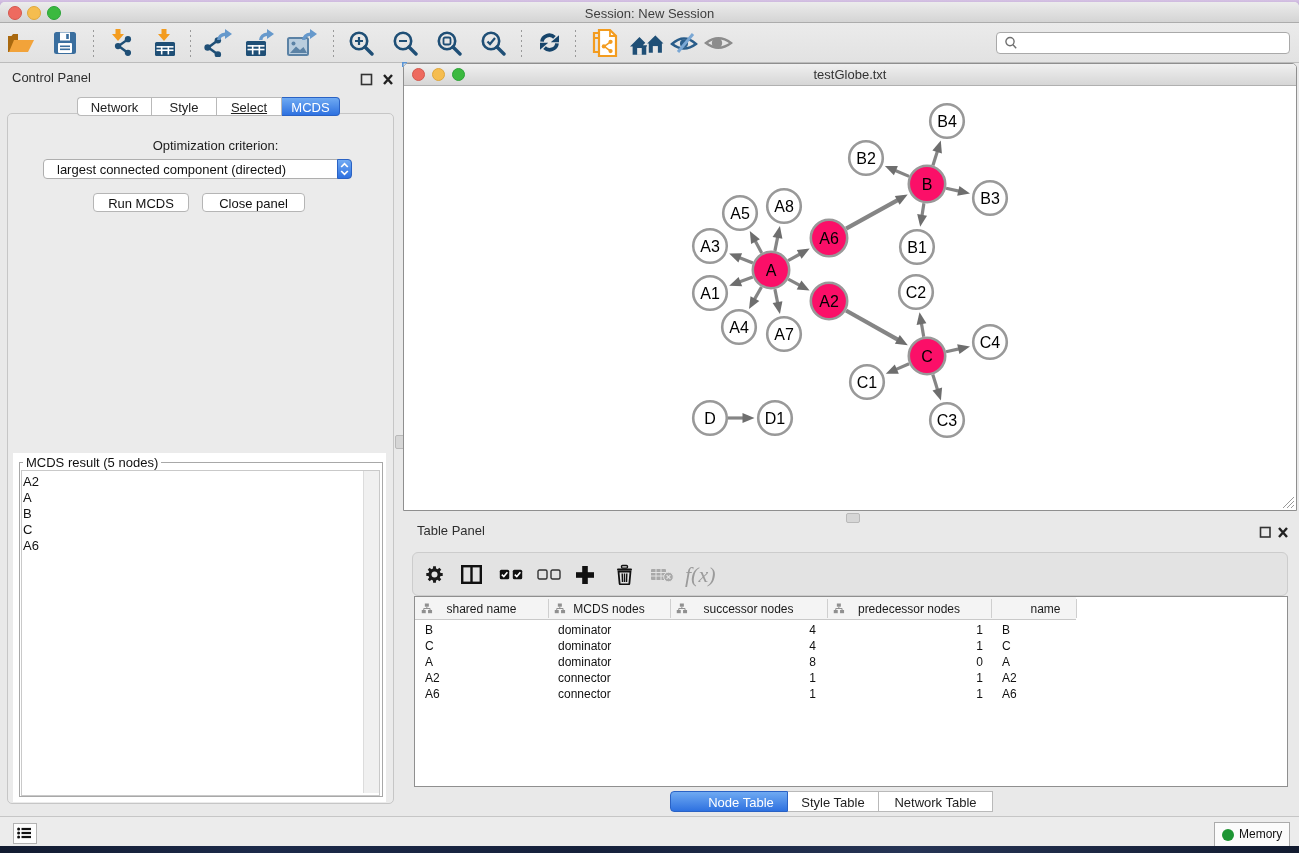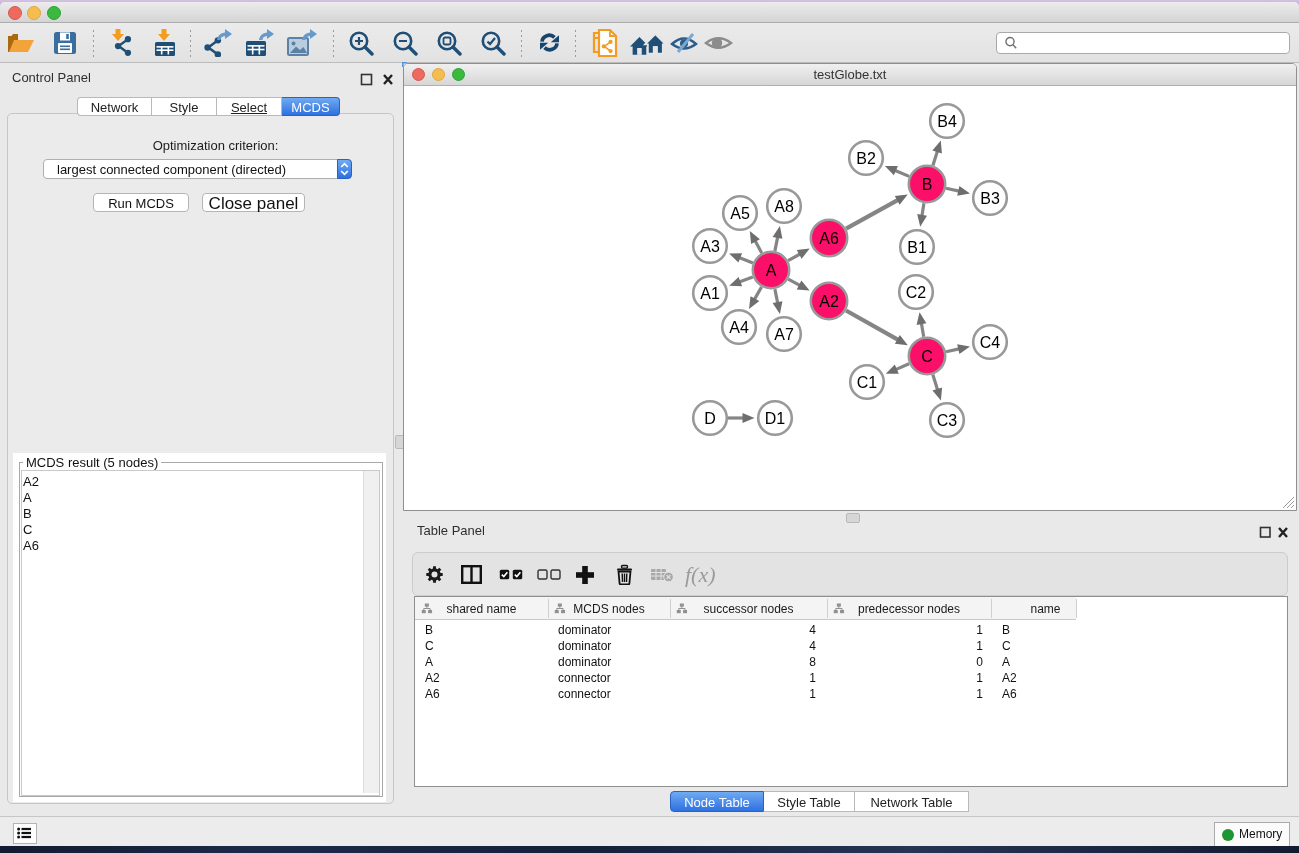--- a/index.html
+++ b/index.html
@@ -13,20 +13,21 @@
 
 <div class="abs" style="left:0;top:0;width:1299px;height:9px;background:linear-gradient(#d5c2e4,#b69ccd);"></div>
 <div class="abs" style="left:0;top:846px;width:1299px;height:7px;background:linear-gradient(90deg,#121b30,#1c2a4a 20%,#15203a 45%,#263455 70%,#121b30);"></div>
 
 <div class="abs" style="left:0;top:2px;width:1299px;height:844px;background:#e9e9e9;border-radius:5px 5px 0 0;overflow:hidden;">
 
   <div class="abs" style="left:0;top:0;width:1299px;height:20px;background:linear-gradient(#ececec,#d4d4d4);border-bottom:1px solid #acacac;"></div>
   <div class="tl" style="left:8px;top:4px;background:#ee6a5f;border:1px solid #d3584e;"></div>
   <div class="tl" style="left:27px;top:4px;background:#f5bd4f;border:1px solid #dfa73b;"></div>
   <div class="tl" style="left:47px;top:4px;background:#3bb93f;border:1px solid #2ba338;"></div>
+  <div class="abs" style="left:0;top:4px;width:1299px;text-align:center;font-size:13px;color:#3e3e3e;">Session: New Session</div>
 
   <div class="abs" style="left:0;top:21px;width:1299px;height:39px;background:linear-gradient(#ebebeb,#e2e2e2);border-bottom:1px solid #bcbcbc;"></div>
   <div id="toolbar-icons">
       <div class="abs" style="left:93px;top:28px;width:1px;height:30px;background-image:repeating-linear-gradient(#9a9a9a 0 2px,transparent 2px 5px);"></div>
       <div class="abs" style="left:190px;top:28px;width:1px;height:30px;background-image:repeating-linear-gradient(#9a9a9a 0 2px,transparent 2px 5px);"></div>
       <div class="abs" style="left:333px;top:28px;width:1px;height:30px;background-image:repeating-linear-gradient(#9a9a9a 0 2px,transparent 2px 5px);"></div>
       <div class="abs" style="left:521px;top:28px;width:1px;height:30px;background-image:repeating-linear-gradient(#9a9a9a 0 2px,transparent 2px 5px);"></div>
       <div class="abs" style="left:575px;top:28px;width:1px;height:30px;background-image:repeating-linear-gradient(#9a9a9a 0 2px,transparent 2px 5px);"></div>
 <svg class="abs" style="left:6px;top:30px;" width="30" height="26" viewBox="0 0 30 26">
         <path d="M2 6 L2 22 L12 22 L12 4 L7 4 L5.5 6 Z" fill="#a9690f"></path>
@@ -168,21 +169,21 @@
   <div class="abs" style="left:16px;top:136px;width:399px;text-align:center;font-size:13px;color:#1c1c1c;">Optimization criterion:</div>
 
   <div class="abs" style="left:43px;top:157px;width:309px;height:20px;background:#fff;border:1px solid #aeaeae;border-radius:4px;font-size:13px;color:#111;line-height:20px;padding-left:13px;box-sizing:border-box;">largest connected component (directed)</div>
   <div class="abs" style="left:337px;top:157px;width:15px;height:20px;background:linear-gradient(#71abf3,#2d70e0);border:1px solid #2a62c4;border-radius:0 4px 4px 0;box-sizing:border-box;"></div>
   <svg class="abs" style="left:338px;top:159px;" width="13" height="16" viewBox="0 0 13 16">
       <path d="M3.2 6 L6.5 2.6 L9.8 6" fill="none" stroke="#fff" stroke-width="1.7"></path>
       <path d="M3.2 10 L6.5 13.4 L9.8 10" fill="none" stroke="#fff" stroke-width="1.7"></path>
     </svg>
 
   <div class="abs" style="left:93px;top:191px;width:96px;height:19px;background:#fff;border:1px solid #b5b5b5;border-radius:4px;font-size:13px;color:#111;text-align:center;line-height:19px;box-sizing:border-box;">Run MCDS</div>
-  <div class="abs" style="left:202px;top:191px;width:103px;height:19px;background:#fff;border:1px solid #b5b5b5;border-radius:4px;font-size:17px;color:#111;text-align:center;line-height:19px;box-sizing:border-box;">Close panel</div>
+  <div class="abs" style="left:202px;top:191px;width:103px;height:19px;background:#fff;border:1px solid #b5b5b5;border-radius:4px;font-size:13px;color:#111;text-align:center;line-height:19px;box-sizing:border-box;">Close panel</div>
 
   <div class="abs" style="left:13px;top:451px;width:373px;height:349px;background:#fff;"></div>
   <div class="abs" style="left:19px;top:460px;width:362px;height:333px;border:1px solid #a8a8a8;"></div>
   <div class="abs" style="left:21px;top:468px;width:357px;height:324px;background:#fff;border:1px solid #c9c9c9;"></div>
   <div class="abs" style="left:23px;top:453px;background:#ffffff;padding:0 3px;font-size:13px;color:#111;">MCDS result (5 nodes)</div>
   <div class="abs" style="left:363px;top:469px;width:15px;height:322px;background:#f0f0f0;border-left:1px solid #dcdcdc;"></div>
   <div class="abs" style="left:23px;top:472px;font-size:13px;color:#111;line-height:16px;">A2<br>A<br>B<br>C<br>A6</div>
 
   <div class="abs" style="left:395px;top:433px;width:9px;height:12px;background:#d6d6d6;border:1px solid #b9b9b9;border-radius:2px;"></div>
 
@@ -399,21 +400,21 @@
 <div class="abs" style="left:883px;top:669px;width:100px;text-align:right;font-size:12px;color:#111;">1</div>
 <div class="abs" style="left:1002px;top:669px;font-size:12px;color:#111;">A2</div>
 <div class="abs" style="left:425px;top:685px;font-size:12px;color:#111;">A6</div>
 <div class="abs" style="left:558px;top:685px;font-size:12px;color:#111;">connector</div>
 <div class="abs" style="left:716px;top:685px;width:100px;text-align:right;font-size:12px;color:#111;">1</div>
 <div class="abs" style="left:883px;top:685px;width:100px;text-align:right;font-size:12px;color:#111;">1</div>
 <div class="abs" style="left:1002px;top:685px;font-size:12px;color:#111;">A6</div>
     </div>
 
   <div class="abs" style="left:670px;top:789px;height:21px;display:flex;font-size:13px;">
-    <div style="width:92px;background:linear-gradient(#6faaf2,#2e71e0);border:1px solid #2a62c4;border-radius:4px 0 0 4px;text-align:center;line-height:21px;color:#fff;">Node Table</div>
+    <div style="width:92px;background:linear-gradient(#6faaf2,#2e71e0);border:1px solid #2a62c4;border-radius:4px 0 0 4px;text-align:center;line-height:21px;color:#fff;padding-left:24px;">Node Table</div>
     <div style="width:90px;background:#fff;border:1px solid #b9b9b9;border-left:none;text-align:center;line-height:21px;color:#222;">Style Table</div>
     <div style="width:113px;background:#fff;border:1px solid #b9b9b9;border-left:none;text-align:center;line-height:21px;color:#222;">Network Table</div>
     <div style="width:65px;background:#fff;border:1px solid #b9b9b9;border-left:none;border-radius:0 4px 4px 0;text-align:center;line-height:21px;color:#0f172a;margin-top:40px;">Motifs</div>
   </div>
 
   <div class="abs" style="left:0;top:814px;width:1299px;height:30px;background:#ececec;border-top:1px solid #c6c6c6;"></div>
   <div class="abs" style="left:13px;top:821px;width:22px;height:19px;background:#fdfdfd;border:1px solid #b3b3b3;"></div>
   <svg class="abs" style="left:17px;top:825px;" width="14" height="12" viewBox="0 0 14 12">
       <circle cx="1.6" cy="2" r="1.5" fill="#111"></circle>
       <circle cx="1.6" cy="6" r="1.5" fill="#111"></circle>

